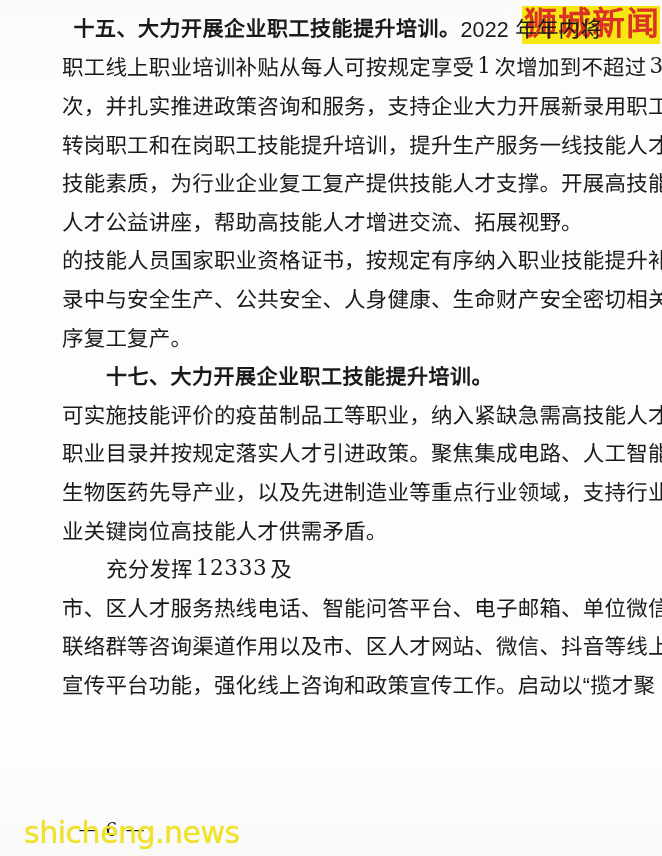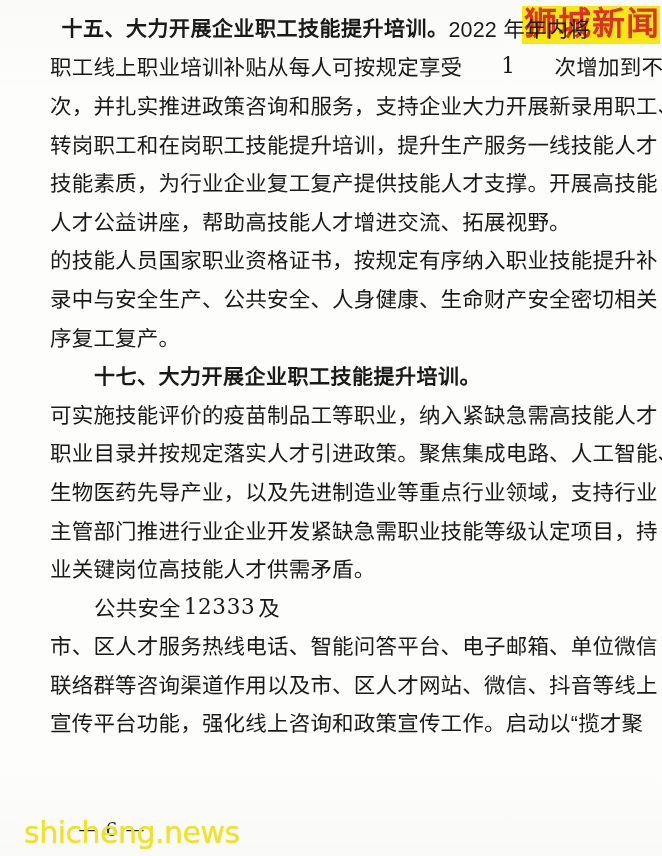--- a/index.html
+++ b/index.html
@@ -17,39 +17,38 @@
     font-family: "DejaVu Serif", "Liberation Serif", serif;
     color: #141414;
     
     background-image:
       linear-gradient(180deg, rgba(0,0,0,0.012) 0%, rgba(0,0,0,0) 12%, rgba(0,0,0,0) 88%, rgba(0,0,0,0.015) 100%);
   }
 
   
   #text-column {
     position: absolute;
-    left: 50px;
+    left: 62px;
     top: 8px;
     width: 540px;
     text-align: center;
   }
 
   .doc-line {
     display: flex;
     height: 38.6px;
     align-items: center;
     white-space: nowrap;
     font-size: 21.5px;
     letter-spacing: 0.2px;
     color: #1a1a1a;
   }
   
   .doc-line.justify {
     justify-content: space-between;
-    gap: 36px;
   }
   .doc-line.justify > .seg {
     display: inline-block;
   }
   .doc-line.loose {
     justify-content: flex-start;
   }
 
   .seg { display: inline-block; }
 
@@ -158,29 +157,26 @@
       </div>
       <div class="doc-line justify">
         <span class="seg run">可实施技能评价的疫苗制品工等职业，纳入紧缺急需高技能人才</span>
       </div>
       <div class="doc-line justify">
         <span class="seg run">职业目录并按规定落实人才引进政策。聚焦集成电路、人工智能、</span>
       </div>
       <div class="doc-line justify">
         <span class="seg run">生物医药先导产业，以及先进制造业等重点行业领域，支持行业</span>
       </div>
-      <div class="doc-line justify">
-        <span class="seg run">主管部门推进行业企业开发紧缺急需职业技能等级认定项目，持</span>
-      </div>
       <div class="doc-line loose">
         <span class="seg run">业关键岗位高技能人才供需矛盾。</span>
       </div>
       <div class="doc-line loose">
         <span class="indent2"></span>
-        <span class="seg run">公共安全</span>
+        <span class="seg run">充分发挥</span>
         <span class="seg num">12333</span>
         <span class="seg run">及</span>
       </div>
       <div class="doc-line justify">
         <span class="seg run">市、区人才服务热线电话、智能问答平台、电子邮箱、单位微信</span>
       </div>
       <div class="doc-line justify">
         <span class="seg run">联络群等咨询渠道作用以及市、区人才网站、微信、抖音等线上</span>
       </div>
       <div class="doc-line justify">

